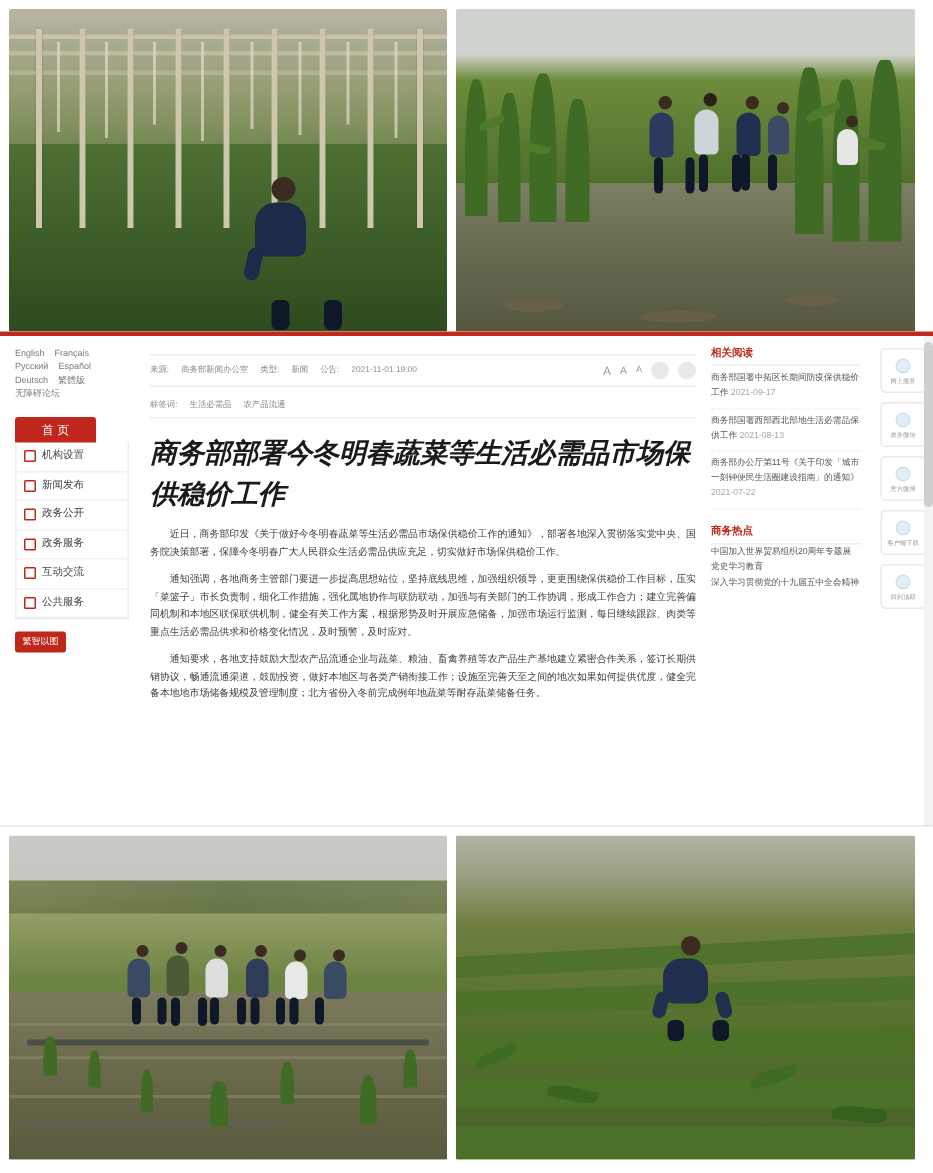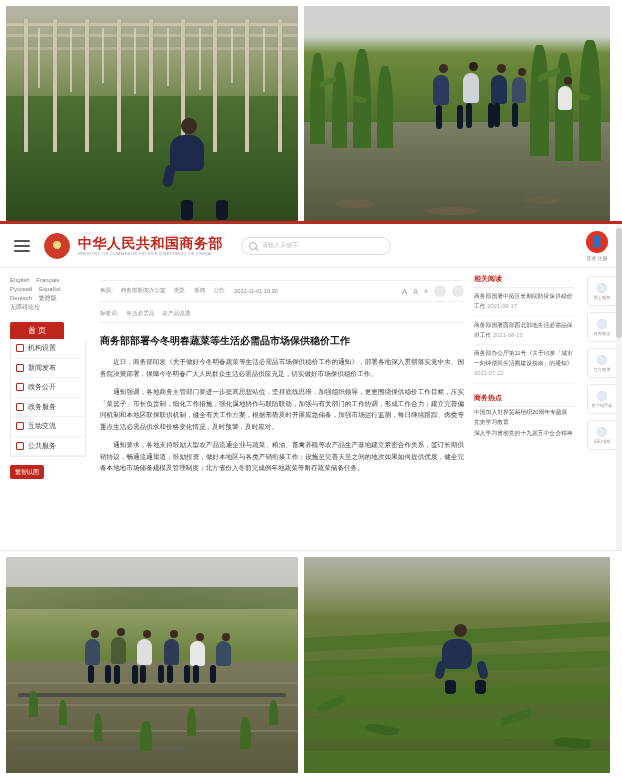--- a/index.html
+++ b/index.html
@@ -159,21 +159,21 @@
   }
   .meta-bar .grp { white-space: nowrap; }
   .meta-right { margin-left: auto; display: flex; align-items: center; gap: 6px; }
   .fsz { color: #9b9b9b; }
   .fsz.a1 { font-size: 8px; }
   .fsz.a2 { font-size: 7px; }
   .fsz.a3 { font-size: 6px; }
   .round-ico { width: 12px; height: 12px; border-radius: 50%; background: #e9e9e9; }
   .article-title {
     margin: 10px 0 8px 0;
-    font-size: 10px; font-weight: bold; color: #1a1a1a; line-height: 1.5;
+    font-size: 18px; font-weight: bold; color: #1a1a1a; line-height: 1.5; font-style: italic;
   }
   .para { font-size: 6.6px; color: #3d3d3d; line-height: 1.75; margin-bottom: 7px; text-align: justify; text-indent: 2em;}
 
   .right-col { width: 108px; padding: 6px 8px 0 0; }
   .rc-head { font-size: 7px; color: #c0271c; font-weight: bold; padding-bottom: 3px; border-bottom: 1px solid #eee; }
   .rc-item { font-size: 5.8px; color: #555; line-height: 1.7; padding: 4px 0; border-bottom: 1px dotted #eee; }
   .rc-date { color: #a6a6a6; }
   .rc-head2 { margin-top: 9px; }
   .rc-dot { font-size: 5.8px; color: #555; line-height: 1.8; }
 
@@ -273,40 +273,20 @@
       <div class="person-body" style="left:83%; top:37%; width:14px; height:24px; background:#e6e6e6;"></div>
 
       <div class="cf-dirt" style="left:10%; bottom:6%; width:40px; height:9px;"></div>
       <div class="cf-dirt" style="left:40%; bottom:3%; width:52px; height:8px;"></div>
       <div class="cf-dirt" style="left:72%; bottom:8%; width:36px; height:8px;"></div>
     </div>
   </div>
 
   <div class="site">
 
-    <div class="site-header">
-      <div class="hamburger">
-          <i></i>
-          <i></i>
-          <i></i>
-        </div>
-      <div class="emblem"></div>
-      <div class="site-title-wrap">
-        <div class="site-title">中华人民共和国商务部</div>
-        <div class="site-title-en">MINISTRY OF COMMERCE PEOPLE'S REPUBLIC OF CHINA</div>
-      </div>
-      <div class="searchbox">
-        <span class="search-ico"></span>
-        <span class="search-ph">请输入关键字</span>
-      </div>
-      <div class="user-blk">
-        <div class="user-circle">👤</div>
-        <div class="user-labels">登录  注册</div>
-      </div>
-    </div>
 
     <div class="site-body">
 
       <div class="left-rail">
         <div class="lang-list">
           <span>English</span>
           <span>Français</span><br>
           <span>Русский</span>
           <span>Español</span><br>
           <span>Deutsch</span>

